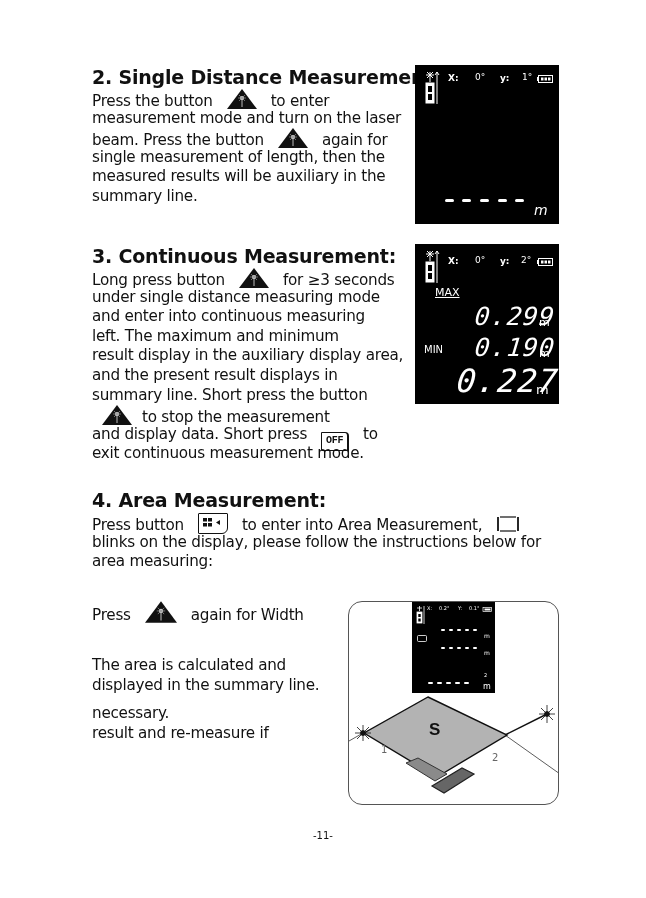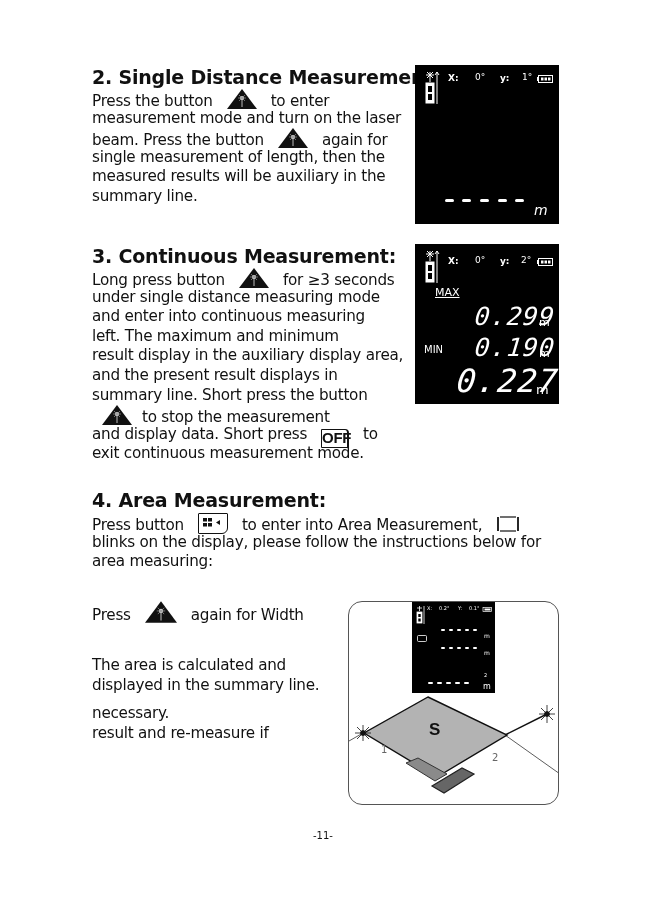--- a/index.html
+++ b/index.html
@@ -8,21 +8,21 @@
 
     .heading { position: absolute; font-weight: bold; font-size: 19px; letter-spacing: -0.2px; color: #111; white-space: nowrap; }
     .para { position: absolute; font-size: 15.2px; line-height: 19.6px; color: #111; letter-spacing: -0.25px; }
     .line { display: block; white-space: nowrap; height: 19.6px; }
 
     .tri { display: inline-block; position: relative; width: 30px; height: 20px; vertical-align: -3px; }
     .tri svg { width: 30px; height: 20px; display: block; }
     .gap-s { display: inline-block; width: 10px; }
     .gap-m { display: inline-block; width: 14px; }
 
-    .offbtn { display: inline-block; width: 28px; height: 19px; border: 1.5px solid #111; border-right-width: 2.5px; border-radius: 1px 4px 1px 1px; vertical-align: -4px; font-family: Liberation Sans, sans-serif; font-weight: bold; font-size: 15px; line-height: 16px; text-align: center; letter-spacing: -0.3px; }
+    .offbtn { display: inline-block; width: 28px; height: 19px; border: 1.5px solid #111; border-right-width: 2.5px; border-radius: 1px 4px 1px 1px; vertical-align: -4px; font-family: Liberation Mono, monospace; font-weight: bold; font-size: 10px; line-height: 16px; text-align: center; letter-spacing: -0.3px; }
     .areabtn { display: inline-block; width: 30px; height: 21px; border: 1.5px solid #111; border-radius: 1px 1px 6px 1px; vertical-align: -4px; position: relative; }
     .areabtn svg { position: absolute; left: 2px; top: 2px; }
     .rect-icon { display: inline-block; width: 24px; height: 16px; vertical-align: -2px; }
 
     
     .lcd { position: absolute; background: #000; color: #fff; font-family: "DejaVu Sans", sans-serif; }
     .lcd .txt { position: absolute; color: #fff; white-space: nowrap; }
     .lcd .hdr { font-size: 9px; font-weight: bold; }
     .lcd .seg { font-family: "DejaVu Sans Mono", monospace; font-style: italic; letter-spacing: 1px; transform: skewX(-6deg); }
     .dash { position: absolute; height: 3px; width: 9px; background: #fff; border-radius: 2px; }

